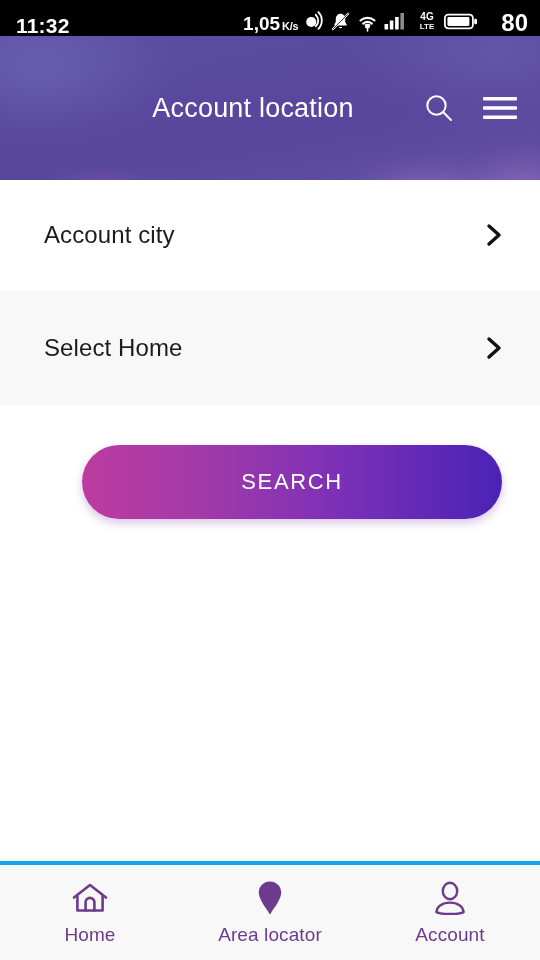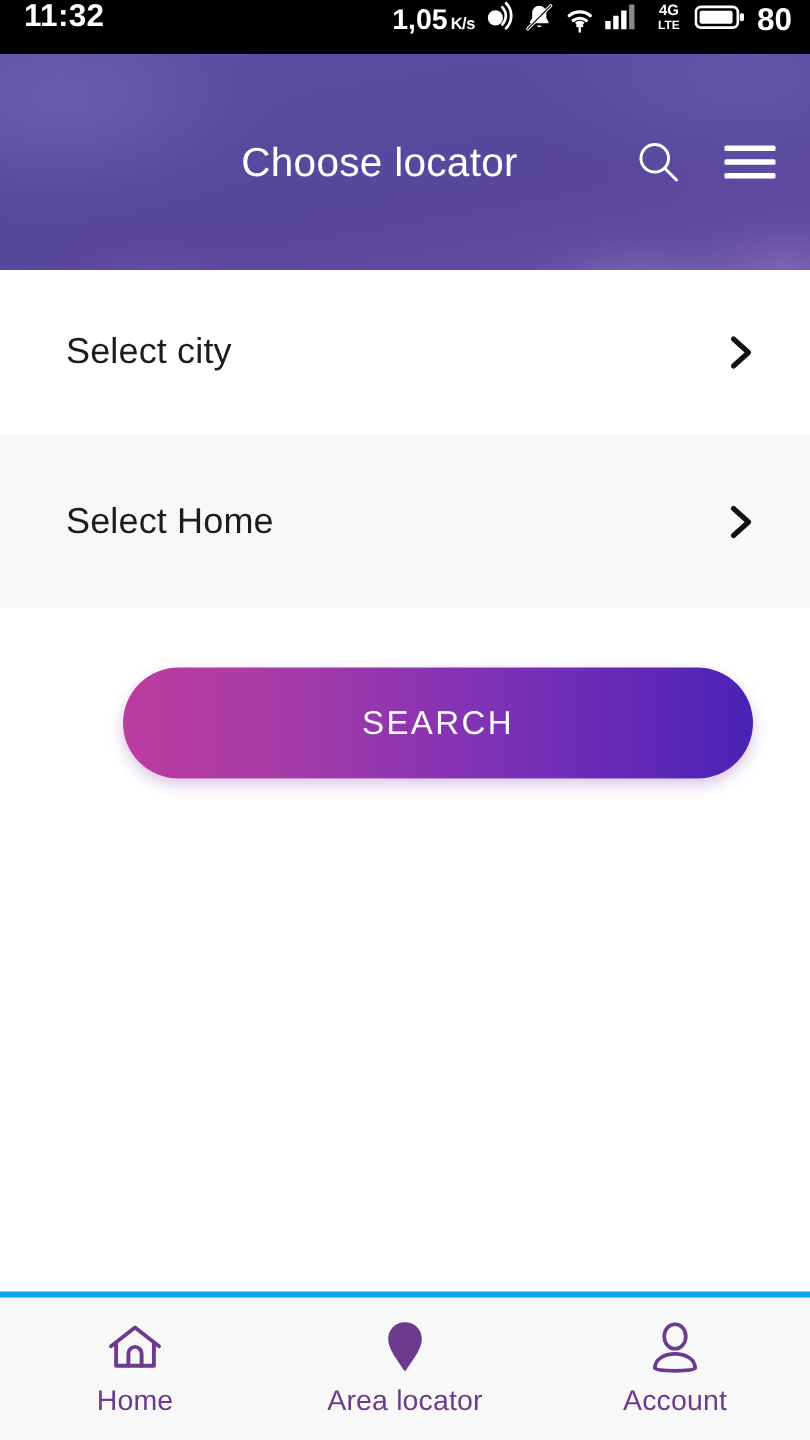--- a/index.html
+++ b/index.html
@@ -22,21 +22,21 @@
     display: flex;
     flex-direction: column;
   }
 
   
   .statusbar {
     height: 36px;
     background: #000000;
     color: #ffffff;
     display: flex;
-    align-items: flex-start;
+    align-items: flex-end;
     justify-content: space-between;
     padding: 0 12px 0 16px;
     box-sizing: border-box;
     flex: 0 0 auto;
   }
   .status-clock {
     font-size: 21px;
     font-weight: bold;
     letter-spacing: 0.2px;
     line-height: 1;
@@ -54,24 +54,24 @@
     line-height: 1;
   }
   .net-speed .unit {
     font-size: 11px;
     font-weight: bold;
     margin-left: 2px;
     letter-spacing: -0.3px;
   }
   .sicon { display: block; }
   .batt-pct {
-    font-size: 21px;
+    font-size: 24px;
     font-weight: bold;
     line-height: 1;
-    margin-left: 3px;
+    margin-left: 18px;
   }
 
   
   .header {
     position: relative;
     height: 144px;
     flex: 0 0 auto;
     overflow: hidden;
     background: #5b4a9e;
   }
@@ -268,42 +268,42 @@
         </svg>
       </span>
 
       <div class="batt-pct">80</div>
     </div>
   </div>
 
   <div class="header">
     <div class="header-bg"></div>
     <div class="header-bar">
-      <div class="header-title">Choose locator</div>
+      <div class="header-title">Account location</div>
       <div class="header-actions">
         <div class="icon-btn">
           <svg width="34" height="34" viewBox="0 0 34 34">
             <circle cx="14.5" cy="14.5" r="9.2" fill="none" stroke="#ffffff" stroke-width="2"></circle>
             <line x1="21.3" y1="21.3" x2="29" y2="29" stroke="#ffffff" stroke-width="2" stroke-linecap="round"></line>
           </svg>
         </div>
         <div class="icon-btn">
           <svg width="36" height="28" viewBox="0 0 36 28">
             <rect x="1" y="3" width="34" height="3.6" rx="1" fill="#ffffff"></rect>
             <rect x="1" y="12.2" width="34" height="3.6" rx="1" fill="#ffffff"></rect>
             <rect x="1" y="21.4" width="34" height="3.6" rx="1" fill="#ffffff"></rect>
           </svg>
         </div>
       </div>
     </div>
   </div>
 
   <div class="rows">
     <div class="select-row">
-      <span class="select-label">Select city</span>
+      <span class="select-label">Account city</span>
       <span class="chev">
         <svg width="22" height="26" viewBox="0 0 22 26">
           <polyline points="6,4 16,13 6,22" fill="none" stroke="#111111" stroke-width="3.4" stroke-linecap="round" stroke-linejoin="round"></polyline>
         </svg>
       </span>
     </div>
     <div class="select-row alt">
       <span class="select-label">Select Home</span>
       <span class="chev">
         <svg width="22" height="26" viewBox="0 0 22 26">

